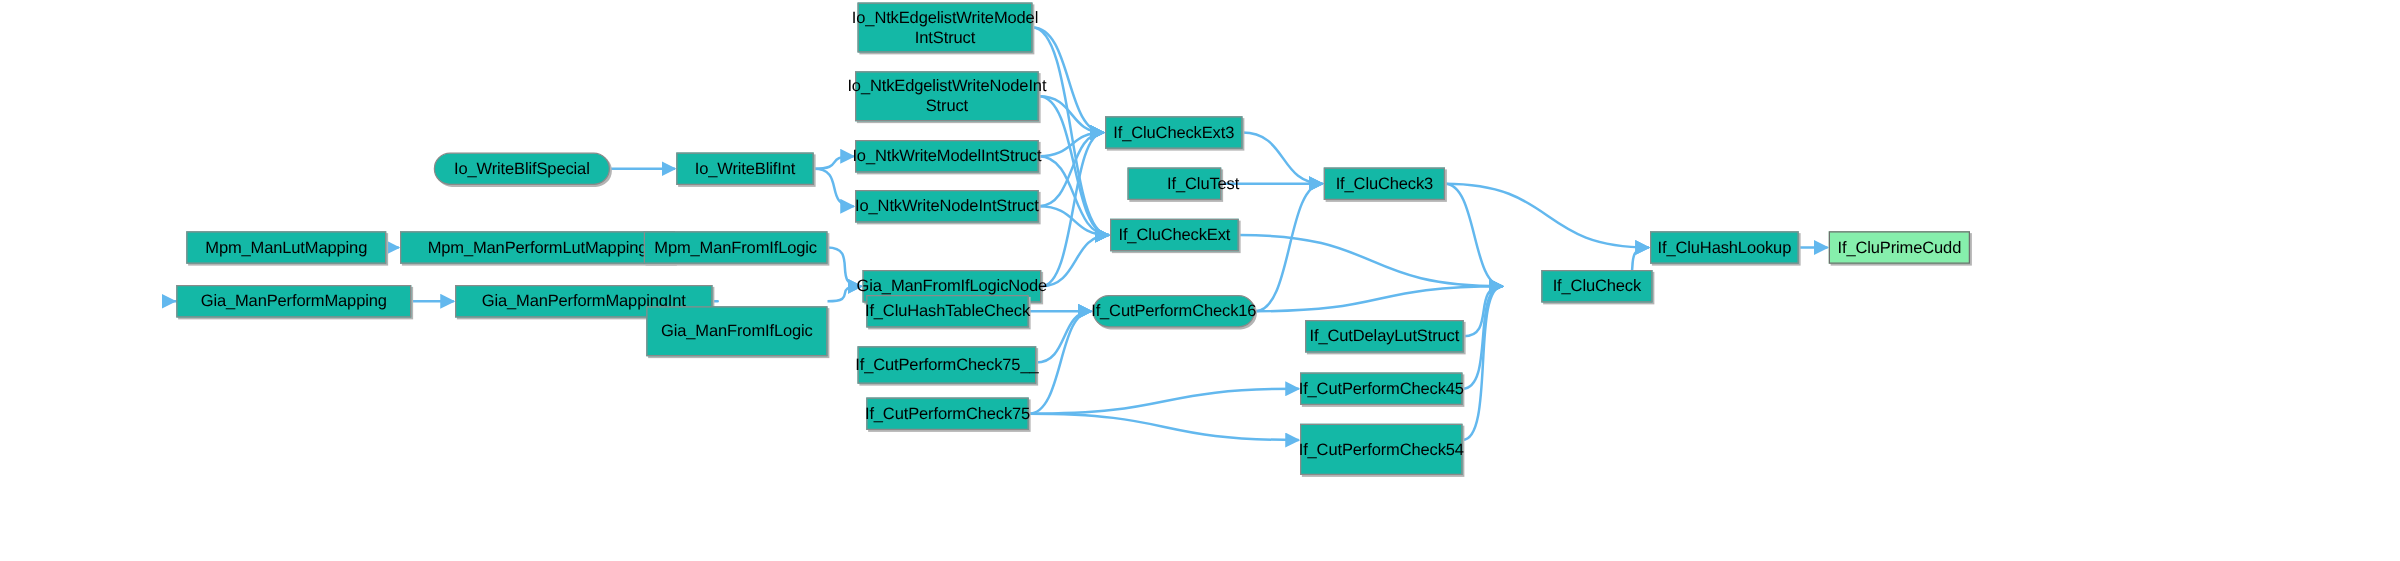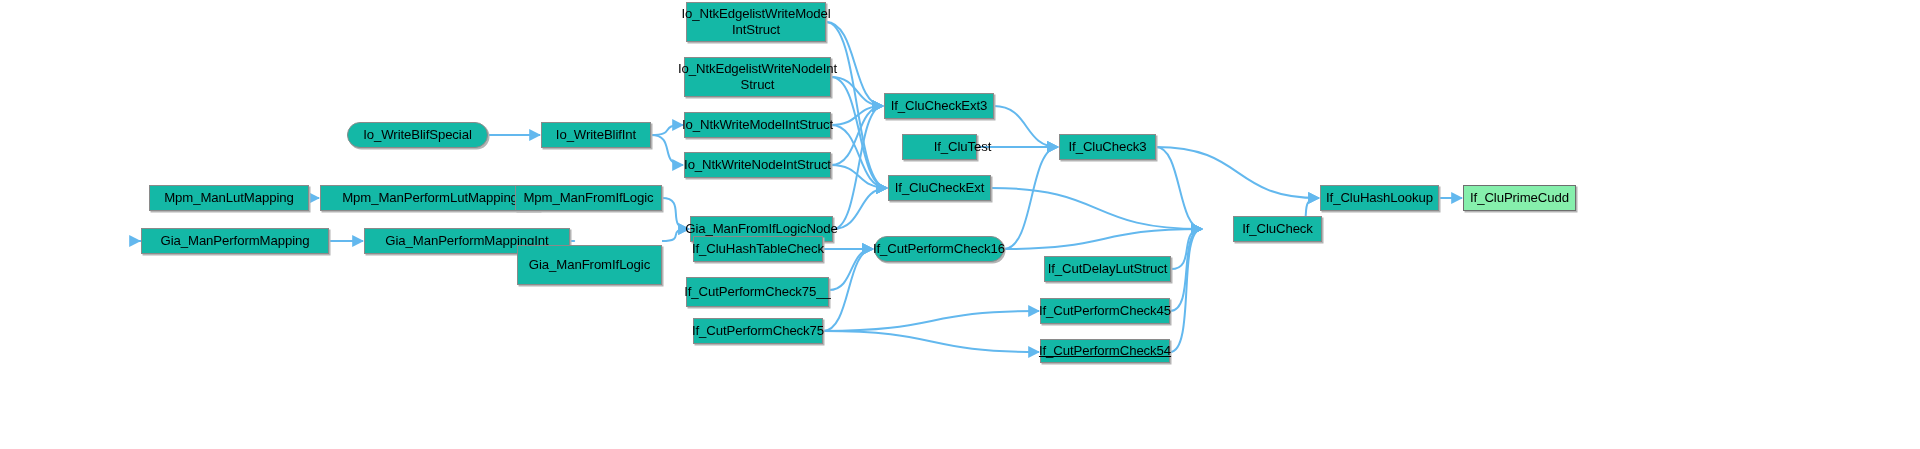--- a/index.html
+++ b/index.html
@@ -112,17 +112,17 @@
     <div class="node" style="left: 693px; top: 236px; width: 130px; height: 26px;">If_CluHashTableCheck</div>
     <div class="node" style="left: 686px; top: 277px; width: 143px; height: 30px;">If_CutPerformCheck75__</div>
     <div class="node" style="left: 693px; top: 318px; width: 130px; height: 26px;">If_CutPerformCheck75</div>
     <div class="node" style="left: 884px; top: 93px; width: 110px; height: 26px;">If_CluCheckExt3</div>
     <div class="node" style="left: 902px; top: 134px; width: 75px; height: 26px; padding-left: 46px;">If_CluTest</div>
     <div class="node" style="left: 888px; top: 175px; width: 103px; height: 26px;">If_CluCheckExt</div>
     <div class="node" style="left: 874px; top: 236px; width: 130px; height: 26px; border-radius: 13px;">If_CutPerformCheck16</div>
     <div class="node" style="left: 1059px; top: 134px; width: 97px; height: 26px;">If_CluCheck3</div>
     <div class="node" style="left: 1044px; top: 256px; width: 127px; height: 26px;">If_CutDelayLutStruct</div>
     <div class="node" style="left: 1040px; top: 298px; width: 130px; height: 26px;">If_CutPerformCheck45</div>
-    <div class="node" style="left: 1040px; top: 339px; width: 130px; height: 24px; text-decoration: underline;">If_CutPerformCheck54</div>
+    <div class="node" style="left: 1040px; top: 339px; width: 130px; height: 41px;">If_CutPerformCheck54</div>
     <div class="node" style="left: 1233px; top: 216px; width: 89px; height: 26px;">If_CluCheck</div>
     <div class="node" style="left: 1320px; top: 185px; width: 119px; height: 26px;">If_CluHashLookup</div>
     <div class="node highlight" style="left: 1463px; top: 185px; width: 113px; height: 26px;">If_CluPrimeCudd</div>
   </div>
 
 </body></html>

